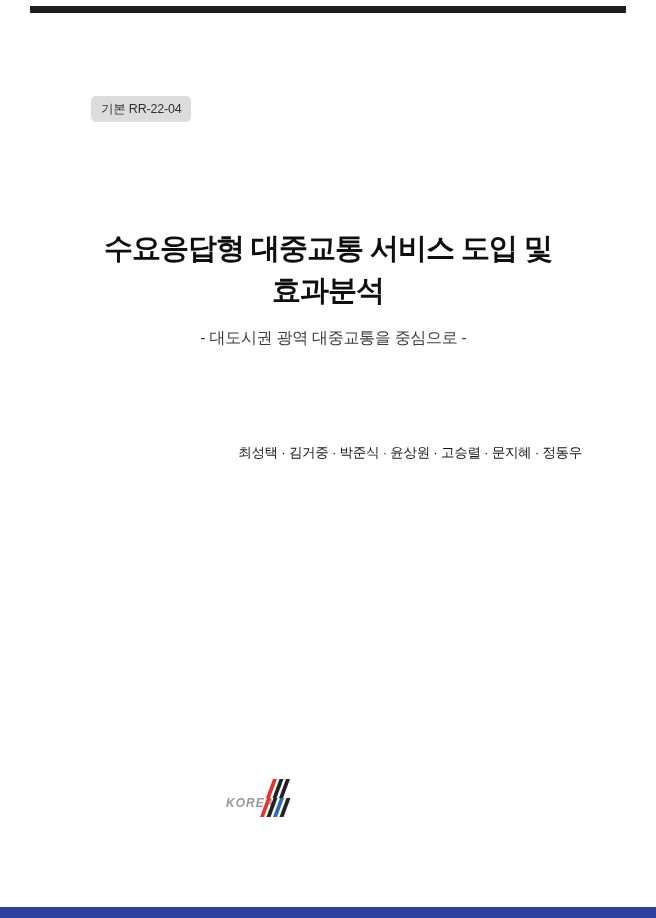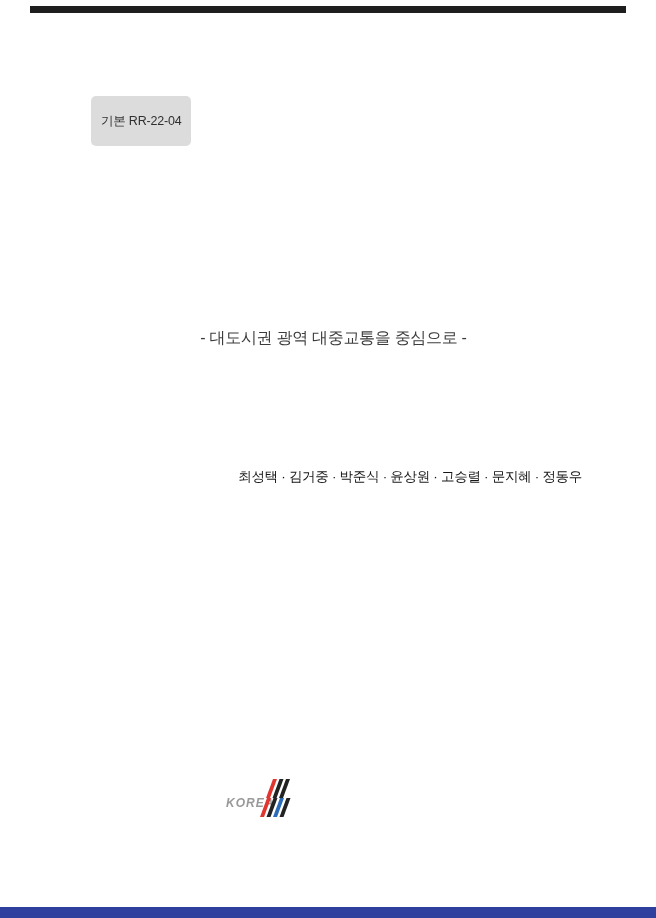--- a/index.html
+++ b/index.html
@@ -26,21 +26,21 @@
     height: 7px;
     background: var(--top-bar, #1e1e1e);
   }
 
   
   .badge {
     position: absolute;
     top: 96px;
     left: 91px;
     height: 26px;
-    padding: 12px 10px;
+    padding: 0 10px;
     background: var(--badge-bg, #dcdcdc);
     border-radius: 5px;
     display: inline-flex;
     align-items: center;
     font-size: 12.5px;
     color: #2f2f2f;
     letter-spacing: -0.2px;
     white-space: nowrap;
   }
 
@@ -81,21 +81,21 @@
     text-align: center;
     font-size: 12.5px;
     line-height: 16.5px;
     word-spacing: 3.5px;
     color: #1a1a1a;
   }
 
   
   .authors {
     position: absolute;
-    top: 468px;
+    top: 444px;
     right: 74px;
     font-size: 13.5px;
     letter-spacing: -0.3px;
     color: #151515;
     white-space: nowrap;
   }
 
   
   .logo {
     position: absolute;
@@ -158,20 +158,22 @@
 
 <div class="page">
 
   <div class="top-bar"></div>
 
   <div class="badge">
     <span>기본 RR-22-04</span>
   </div>
 
   <h1 class="title">
+    <span>수요응답형 대중교통 서비스 도입 및</span>
+    <span>효과분석</span>
   </h1>
 
   <div class="subtitle">- 대도시권 광역 대중교통을 중심으로 -</div>
 
 
   <div class="authors">최성택 · 김거중 · 박준식 · 윤상원 · 고승렬 · 문지혜 · 정동우</div>
 
   <div class="logo">
     <span class="koti">KOREA</span>
     <svg class="stripes" viewBox="0 0 44 42" xmlns="http://www.w3.org/2000/svg" aria-hidden="true">

